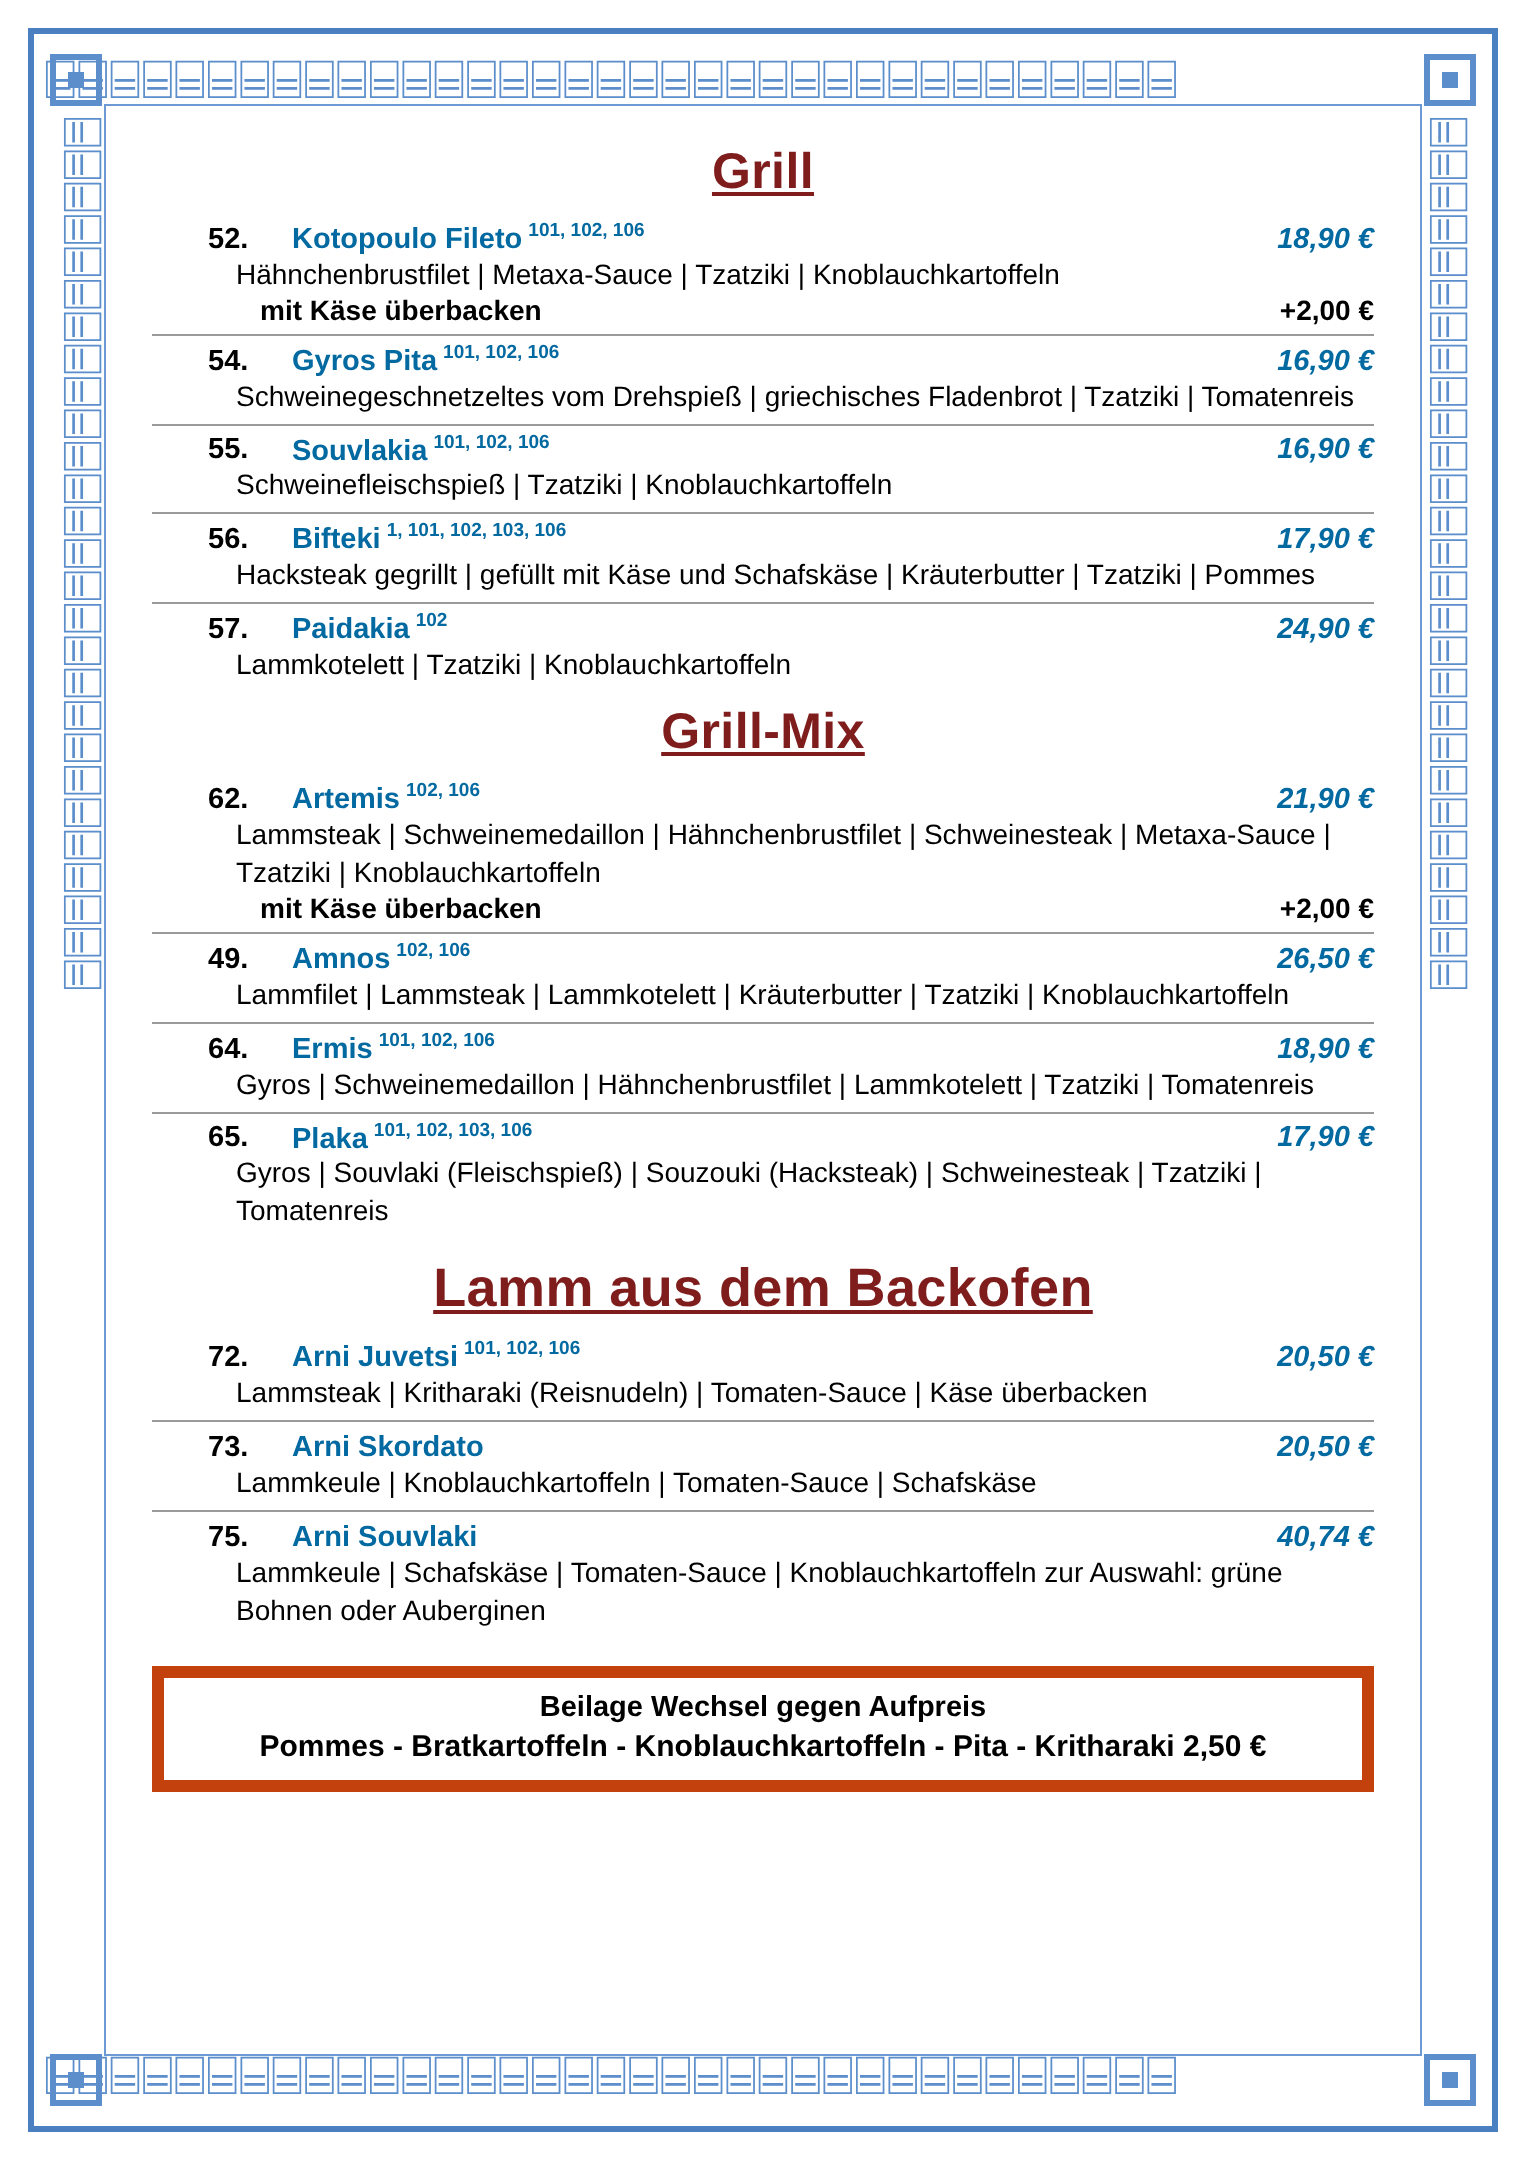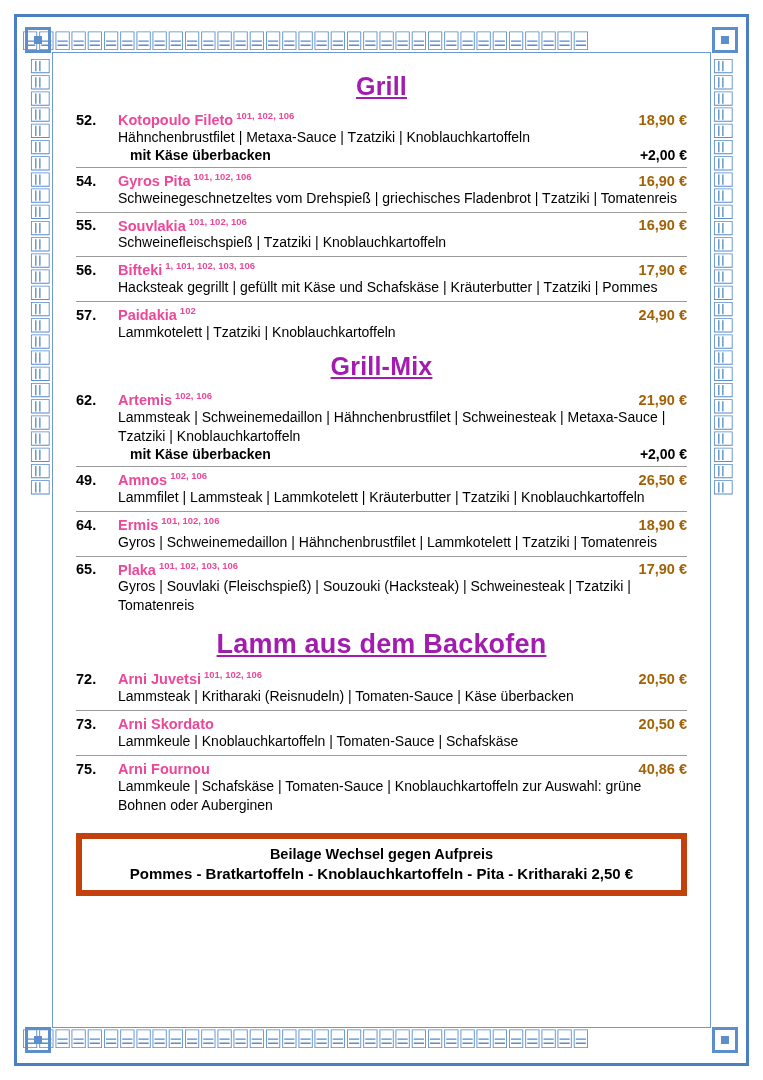--- a/index.html
+++ b/index.html
@@ -95,21 +95,21 @@
     left: 62px;
     top: 60px;
     width: 639px;
     height: 960px;
     box-sizing: border-box;
     padding: 6px 14px 0 14px;
   }
 
   .section-title {
     text-align: center;
-    color: #a21caf;
+    color: #7f1d1d;
     font-weight: bold;
     text-decoration: underline;
     font-size: 25px;
     margin: 6px 0 6px 0;
     letter-spacing: 0.2px;
   }
   .section-title.big {
     font-size: 27px;
     margin-top: 10px;
   }
@@ -123,47 +123,49 @@
     padding: 3px 0 4px 0;
   }
   .item.no-rule {
     border-bottom: none;
   }
 
   .item-head {
     display: flex;
     align-items: baseline;
     justify-content: space-between;
+    margin-left: 28px;
   }
   .item-num {
     width: 42px;
     flex: 0 0 42px;
     font-weight: bold;
     font-size: 14.5px;
     color: #000;
   }
   .item-name-wrap {
     flex: 1 1 auto;
     font-weight: bold;
     font-size: 14.5px;
-    color: #ec4899;
+    color: #0369a1;
   }
   .allerg {
     font-size: 9.5px;
     font-weight: bold;
     vertical-align: super;
     margin-left: 3px;
   }
   .item-price {
     flex: 0 0 auto;
     font-weight: bold;
     font-size: 14.5px;
     text-align: right;
     min-width: 72px;
-    color: #a16207;
+    color: #0369a1;
+    font-style: italic;
   }
   .item-desc {
     margin-left: 42px;
     font-size: 14px;
     line-height: 19px;
     color: #000000;
     padding-right: 4px;
   }
   .extra-row {
     display: flex;
@@ -357,23 +359,23 @@
             </span>
             <span class="item-price">20,50 €</span>
           </div>
           <div class="item-desc">Lammkeule | Knoblauchkartoffeln | Tomaten-Sauce | Schafskäse</div>
         </div>
 
         <div class="item no-rule">
           <div class="item-head">
             <span class="item-num">75.</span>
             <span class="item-name-wrap">
-              <span>Arni Fournou</span><span class="allerg"></span>
-            </span>
-            <span class="item-price">40,86 €</span>
+              <span>Arni Souvlaki</span><span class="allerg"></span>
+            </span>
+            <span class="item-price">40,74 €</span>
           </div>
           <div class="item-desc">Lammkeule | Schafskäse | Tomaten-Sauce | Knoblauchkartoffeln zur Auswahl: grüne Bohnen oder Auberginen</div>
         </div>
 
       </div>
     </div>
 
     <div class="footer-box">
       <div class="footer-line1">Beilage Wechsel gegen Aufpreis</div>
       <div class="footer-line2">Pommes - Bratkartoffeln - Knoblauchkartoffeln - Pita - Kritharaki 2,50 €</div>

